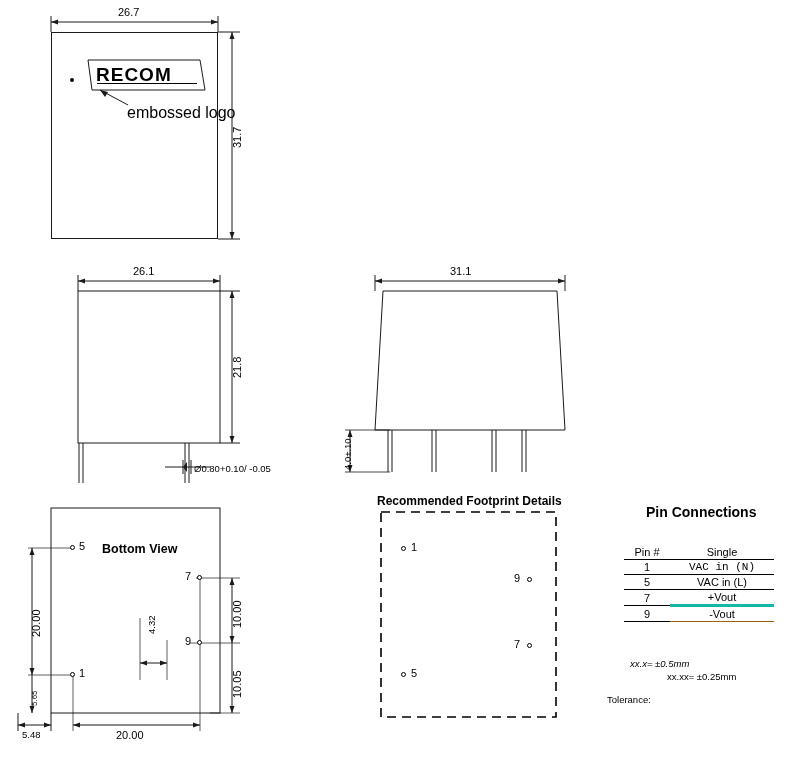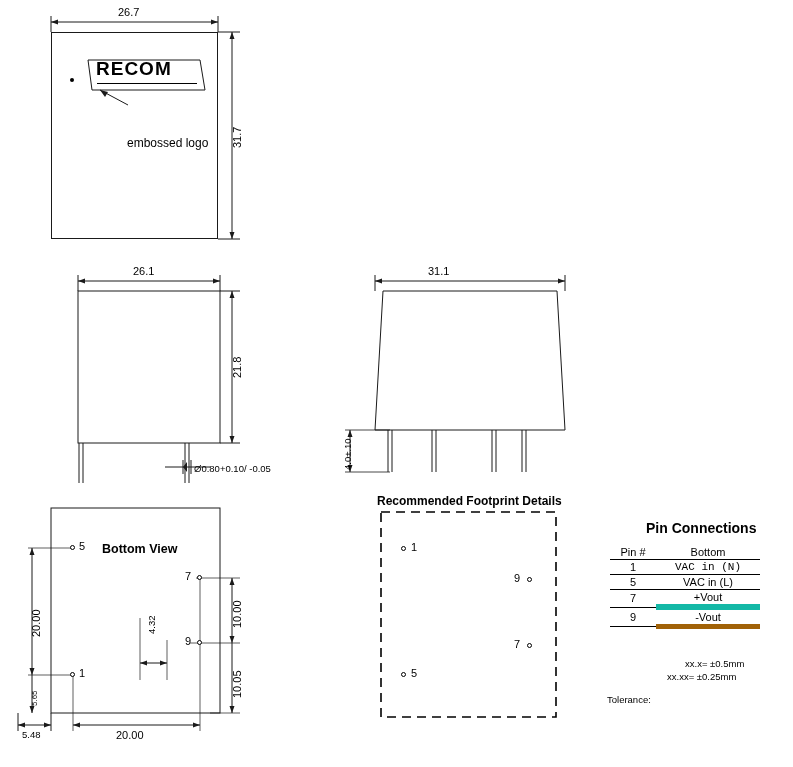--- a/index.html
+++ b/index.html
@@ -136,34 +136,34 @@
     <polygon points="140,663 147,660.5 147,665.5" fill="#1a1a1a"></polygon>
     <polygon points="167,663 160,660.5 160,665.5" fill="#1a1a1a"></polygon>
     <line x1="140" y1="618" x2="140" y2="680" stroke="#1a1a1a" stroke-width="0.7"></line>
     <line x1="167" y1="640" x2="167" y2="680" stroke="#1a1a1a" stroke-width="0.7"></line>
 
     <rect x="381" y="512" width="175" height="205" fill="none" stroke="#000" stroke-width="1.6" stroke-dasharray="9,6"></rect>
   </svg>
 
   <div class="lbl" style="left:118px;top:6px;">26.7</div>
   <div class="lbl vert" style="left:231px;top:148px;transform:rotate(-90deg);">31.7</div>
-  <div style="position:absolute;left:96px;top:58px;font-size:19px;font-weight:bold;letter-spacing:1px;font-family:'Liberation Sans',sans-serif;">
+  <div style="position:absolute;left:96px;top:64px;font-size:19px;font-weight:bold;letter-spacing:1px;font-family:'Liberation Sans',sans-serif;">
     <span>RECOM</span>
   </div>
   <div class="abs" style="left:97px;top:83px;width:100px;height:1px;background:#000;"></div>
   <div class="dot" style="left:70px;top:78px;"></div>
-  <div class="lbl" style="left:127px;top:104px;font-size:12px;margin-top:32px;">embossed logo</div>
+  <div class="lbl" style="left:127px;top:104px;font-size:16px;">embossed logo</div>
 
   <div class="lbl" style="left:133px;top:265px;">26.1</div>
   <div class="lbl vert" style="left:231px;top:378px;transform:rotate(-90deg);">21.8</div>
   <div class="lbl small" style="left:194px;top:463px;text-align:right;">
     <span>Ø0.80</span><span class="tiny">+0.10</span><span class="tiny">/ -0.05</span>
   </div>
 
-  <div class="lbl" style="left:428px;top:265px;">31.1</div>
+  <div class="lbl" style="left:450px;top:265px;">31.1</div>
   <div class="lbl small vert" style="left:342px;top:470px;transform:rotate(-90deg);">
     <span>4.0</span><span class="tiny">±.10</span>
   </div>
 
   <div class="title" style="position:absolute;left:102px;top:542px;">Bottom View</div>
 
   <div class="pin" style="left:70px;top:545px;"></div>
   <div class="lbl" style="left:79px;top:540px;">5</div>
 
   <div class="pin" style="left:197px;top:575px;"></div>
@@ -190,46 +190,46 @@
 
   <div class="pin" style="left:527px;top:577px;"></div>
   <div class="lbl" style="left:514px;top:572px;">9</div>
 
   <div class="pin" style="left:527px;top:643px;"></div>
   <div class="lbl" style="left:514px;top:638px;">7</div>
 
   <div class="pin" style="left:401px;top:672px;"></div>
   <div class="lbl" style="left:411px;top:667px;">5</div>
 
-  <div class="pc-title" style="position:absolute;left:607px;top:520px;padding-left:39px;">Pin Connections</div>
-
-  <table class="pinconn" style="left:610px;top:545px;width:150px;">
+  <div class="pc-title" style="position:absolute;left:607px;top:504px;padding-left:39px;">Pin Connections</div>
+
+  <table class="pinconn" style="left:624px;top:545px;width:150px;">
     <thead>
       <tr>
         <td style="width:42px;border-bottom:1px solid #000;">Pin #</td>
-        <td style="border-bottom:1px solid #000;">Bottom</td>
+        <td style="border-bottom:1px solid #000;">Single</td>
       </tr>
     </thead>
     <tbody>
       <tr>
         <td style="border-bottom:1px solid #000;">1</td>
         <td style="border-bottom:1px solid #000;font-family:Liberation Mono, monospace;">VAC in (N)</td>
       </tr>
       <tr>
         <td style="border-bottom:1px solid #000;">5</td>
         <td style="border-bottom:1px solid #000;">VAC in (L)</td>
       </tr>
       <tr>
         <td style="border-bottom:1px solid #000;">7</td>
-        <td style="border-bottom:6px solid #14b8a6;">+Vout</td>
+        <td style="border-bottom:3px solid #14b8a6;">+Vout</td>
       </tr>
       <tr>
         <td style="border-bottom:1px solid #000;">9</td>
-        <td style="border-bottom:5px solid #a16207;">-Vout</td>
+        <td style="border-bottom:1px solid #a16207;">-Vout</td>
       </tr>
     </tbody>
   </table>
 
   <div class="lbl small" style="left:607px;top:658px;margin-top:36px;">Tolerance:</div>
-  <div class="lbl small" style="left:685px;top:658px;">xx.x=   ±0.5mm</div>
+  <div class="lbl small" style="left:630px;top:658px;font-style:italic;">xx.x=   ±0.5mm</div>
   <div class="lbl small" style="left:667px;top:671px;">xx.xx= ±0.25mm</div>
 
 </div>
 
 </body></html>

